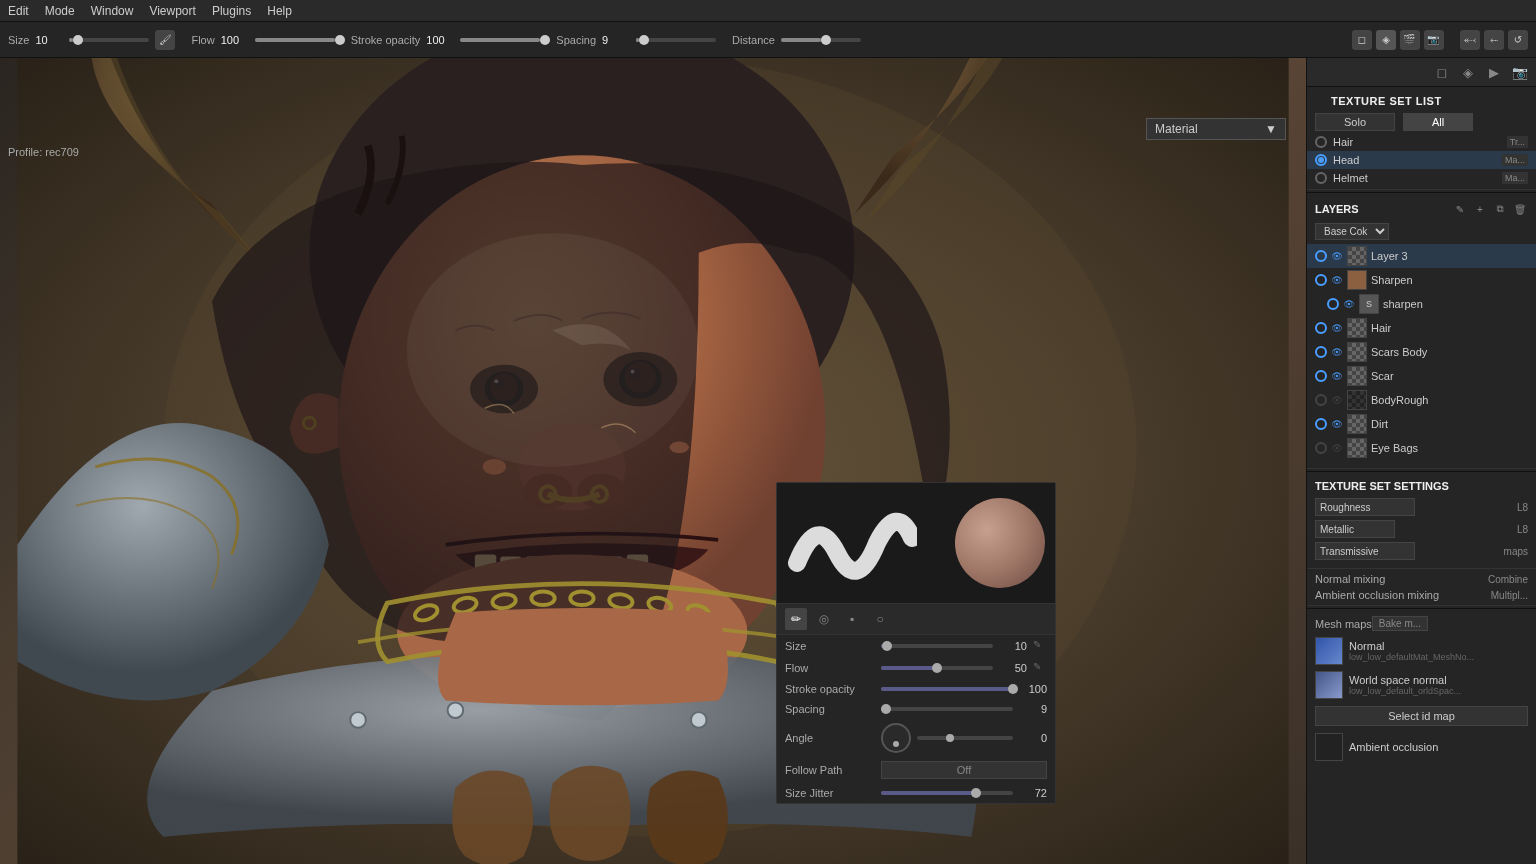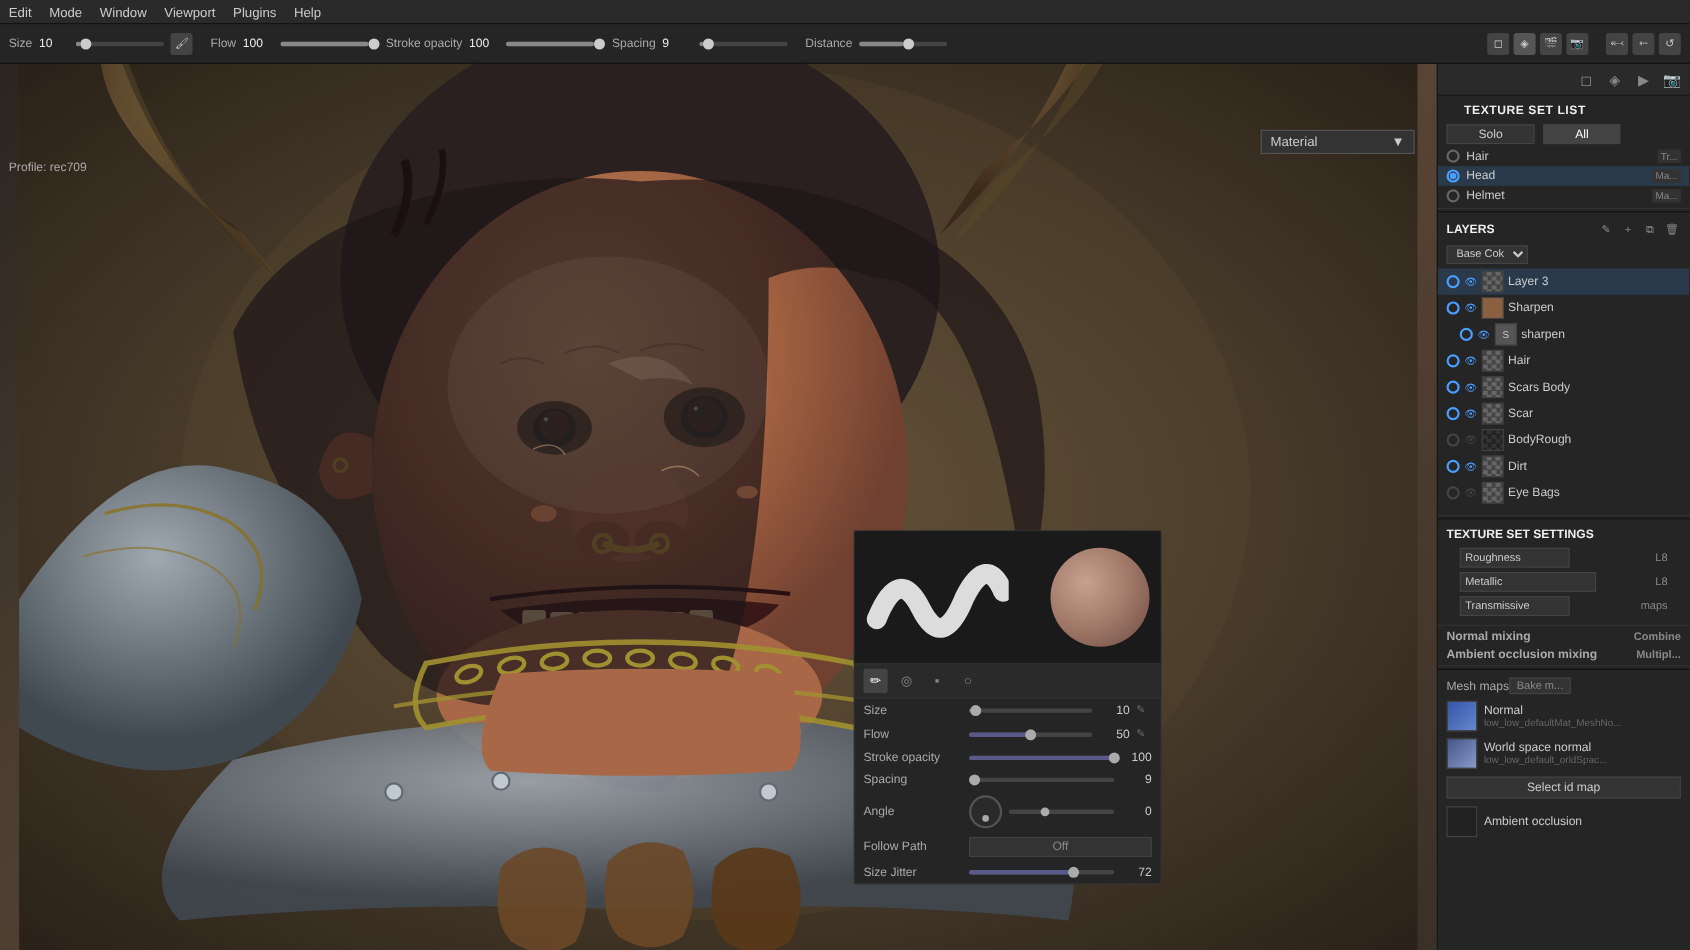--- a/index.html
+++ b/index.html
@@ -354,21 +354,21 @@
     .settings-header {
       padding: 4px 8px;
       font-size: 11px;
       font-weight: bold;
       color: #eee;
     }
     .settings-row {
       display: flex;
       align-items: center;
       justify-content: space-between;
-      padding: 2px 20px;
+      padding: 2px 8px;
       gap: 4px;
     }
     .settings-value {
       font-size: 10px;
       color: #888;
       text-align: right;
     }
     .settings-input {
       width: 90px;
       height: 18px;
@@ -378,21 +378,20 @@
       font-size: 10px;
       padding: 0 4px;
     }
 
     
     .mixing-row {
       display: flex;
       align-items: center;
       justify-content: space-between;
       padding: 2px 8px;
-      font-weight: bold;
     }
     .mixing-label {
       font-size: 11px;
       color: #aaa;
     }
     .mixing-value {
       font-size: 10px;
       color: #888;
     }
 
@@ -1059,21 +1058,21 @@
     <div class="divider"></div>
 
     <div class="settings-section">
       <div class="settings-header">TEXTURE SET SETTINGS</div>
 
       <div class="settings-row">
         <input class="settings-input" value="Roughness" style="width: 100px; font-size: 10px;">
         <span class="settings-value">L8</span>
       </div>
       <div class="settings-row">
-        <input class="settings-input" value="Metallic" style="width: 124px; font-size: 10px;">
+        <input class="settings-input" value="Metallic" style="width: 80px; font-size: 10px;">
         <span class="settings-value">L8</span>
       </div>
       <div class="settings-row">
         <input class="settings-input" value="Transmissive" style="width: 100px; font-size: 10px;">
         <span class="settings-value">maps</span>
       </div>
     </div>
 
     <div class="divider"></div>
 

